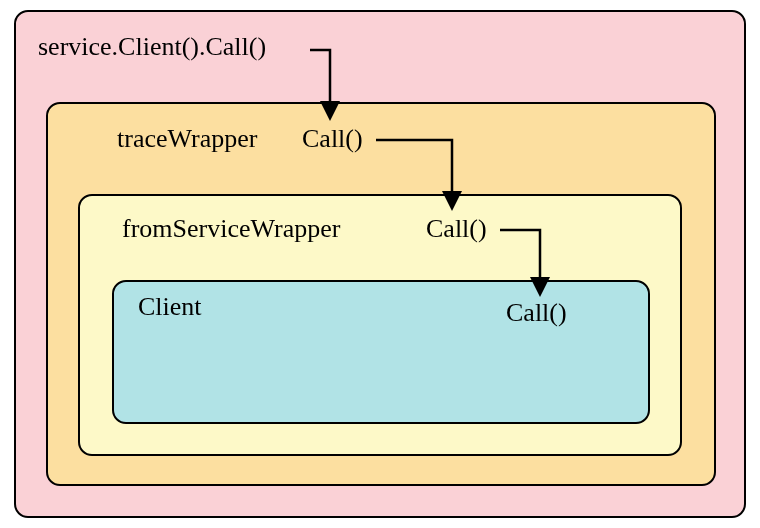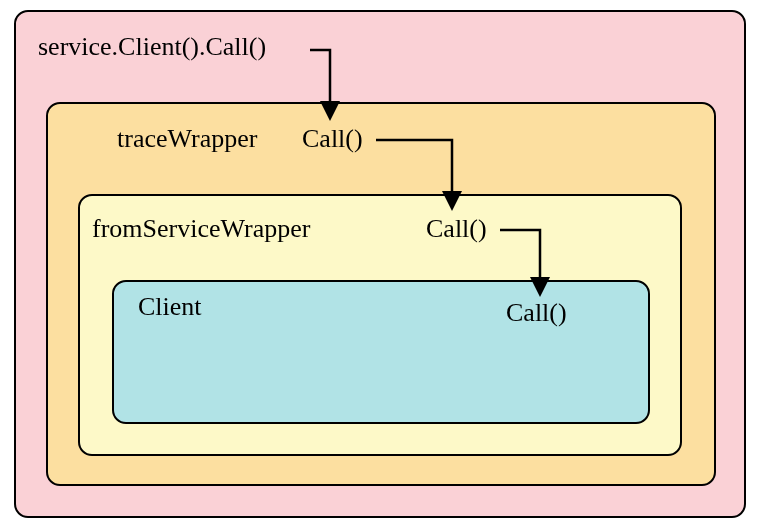--- a/index.html
+++ b/index.html
@@ -36,21 +36,21 @@
 <body>
 
 <div class="box" id="box-outer" style="left: 14px; top: 10px; width: 732px; height: 508px; background: rgb(250, 209, 214);"></div>
 <div class="label" style="left:38px; top:32px;">service.Client().Call()</div>
 
 <div class="box" id="box-trace" style="left: 46px; top: 102px; width: 670px; height: 384px; background: rgb(252, 223, 160);"></div>
 <div class="label" style="left:74px; top:124px;margin-left:43px;">traceWrapper</div>
 <div class="label" style="left:302px; top:124px;">Call()</div>
 
 <div class="box" id="box-from" style="left: 78px; top: 194px; width: 604px; height: 262px; background: rgb(253, 249, 200);"></div>
-<div class="label" style="left:92px; top:214px;">fromServiceWrapper</div>
+<div class="label" style="left:122px; top:214px;">fromServiceWrapper</div>
 <div class="label" style="left:426px; top:214px;">Call()</div>
 
 <div class="box" id="box-client" style="left: 112px; top: 280px; width: 538px; height: 144px; background: rgb(177, 227, 230);"></div>
 <div class="label" style="left:138px; top:292px;">Client</div>
 <div class="label" style="left:506px; top:298px;">Call()</div>
 
 <svg class="arrows">
   <defs>
     <marker id="arrowhead" markerWidth="10" markerHeight="10" refX="6" refY="4" orient="auto">
       <path d="M0,0 L8,4 L0,8 Z" fill="#000"></path>

